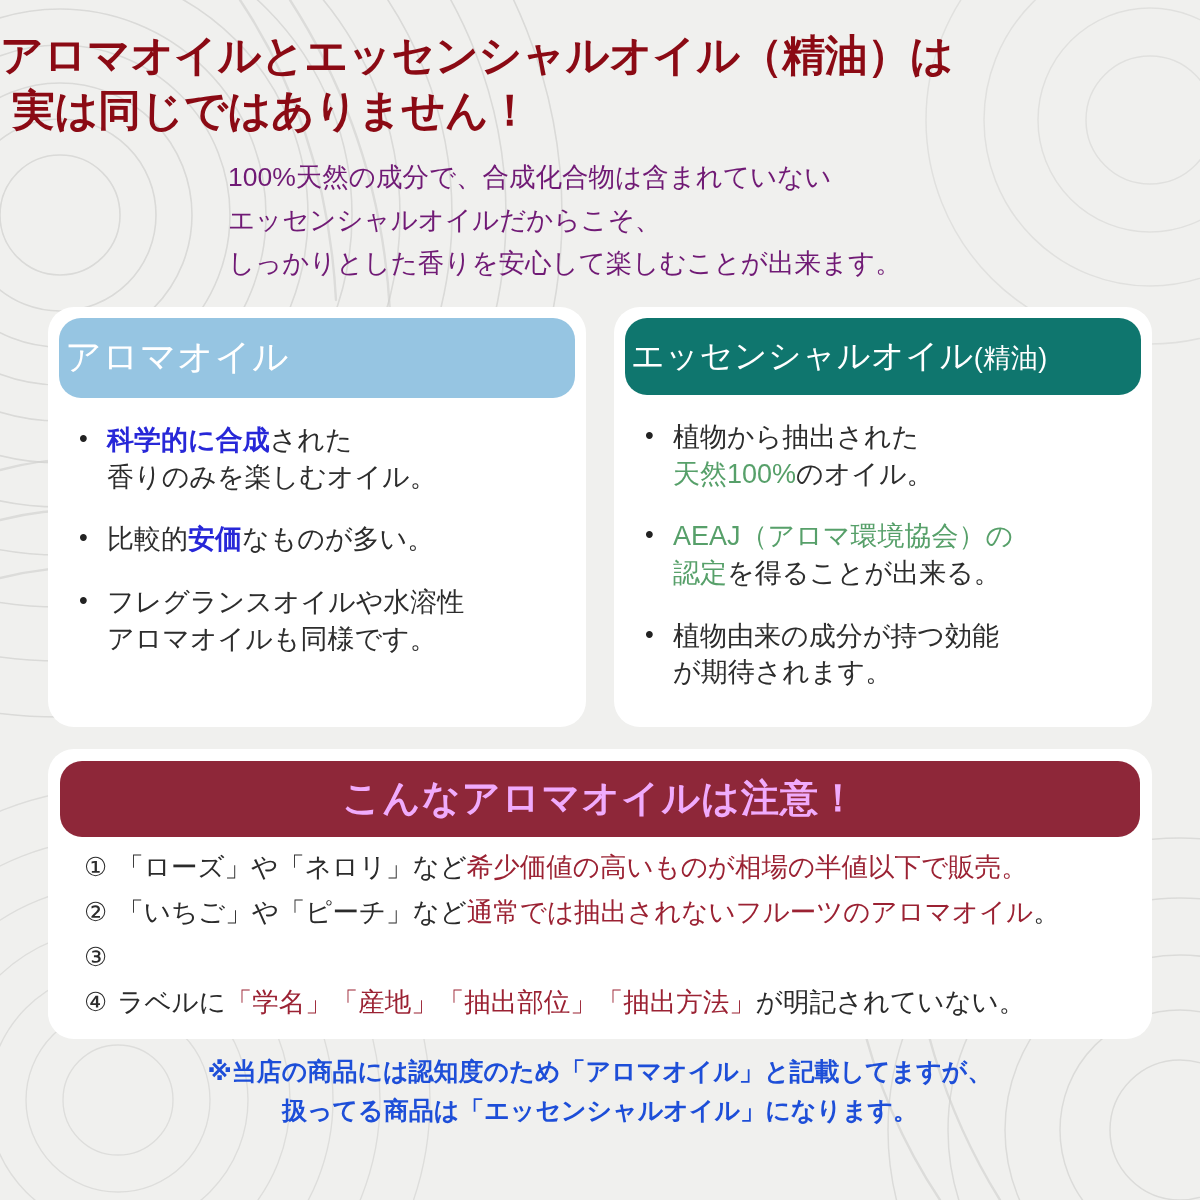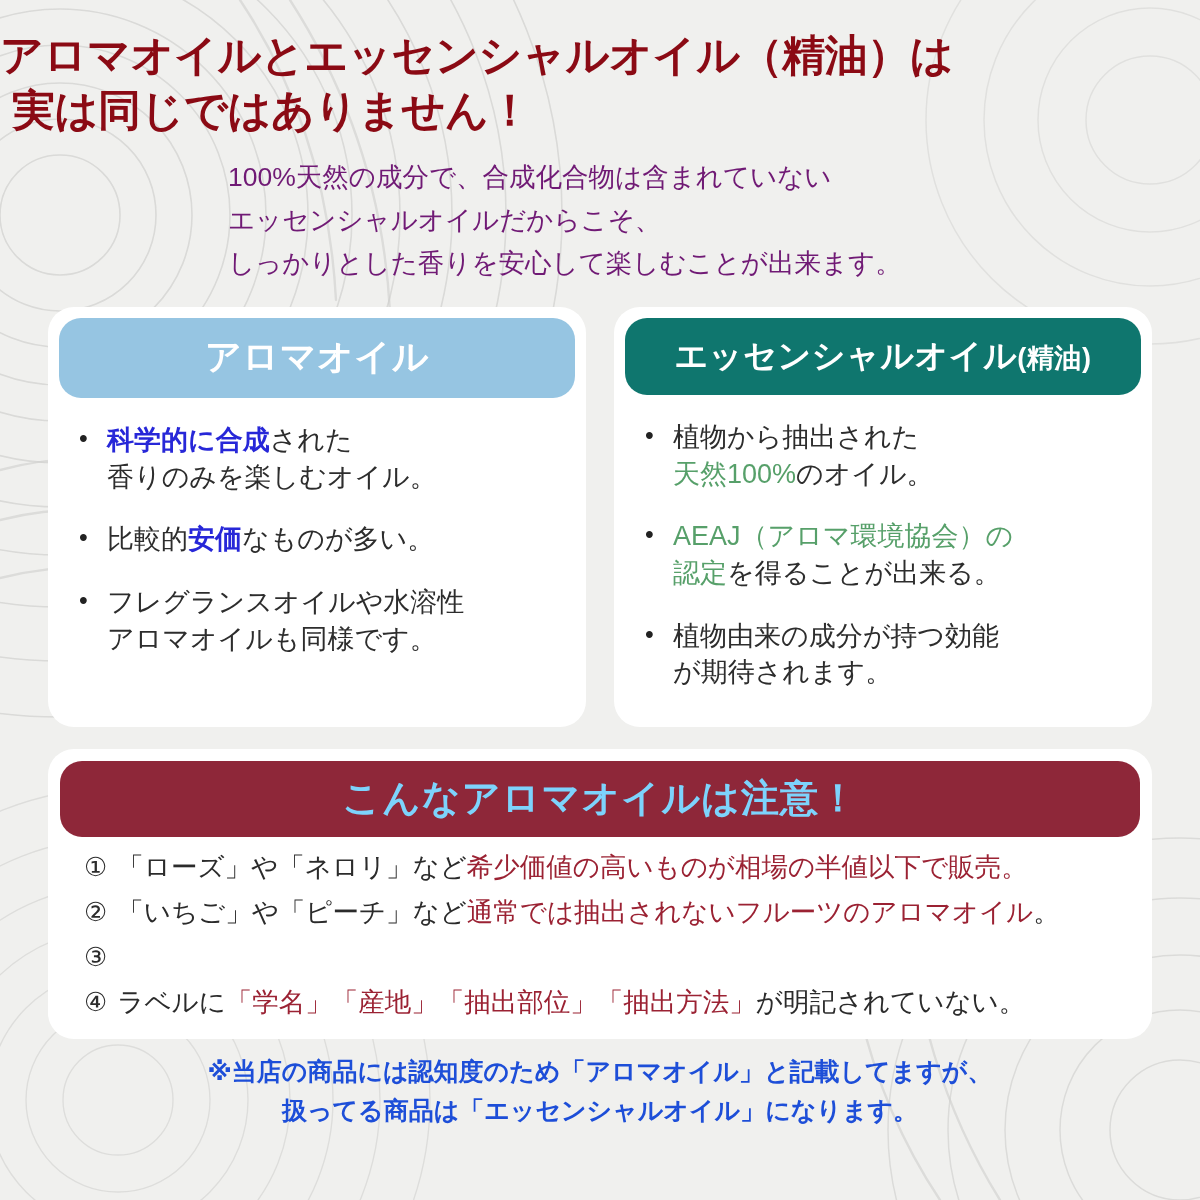--- a/index.html
+++ b/index.html
@@ -66,24 +66,24 @@
   }
   .card {
     flex: 1 1 0;
     background: #ffffff;
     border-radius: 26px;
     padding: 11px 11px 20px 11px;
     min-height: 420px;
   }
   .card-header {
     border-radius: 22px;
-    text-align: center;
+    text-align: left;
     color: #ffffff;
     font-size: 36px;
-    font-weight: bold;
+    font-weight: normal;
     line-height: 1;
     padding: 21px 6px 23px 6px;
     letter-spacing: 0.5px;
   }
   .card-header.blue  { background: #96c5e2; }
   .card-header.green { background: #0f766e; font-size: 33px; }
   .card-header .paren { font-size: 0.82em; }
 
   .bullets {
     list-style: none;
@@ -114,21 +114,21 @@
   .caution {
     background: #ffffff;
     border-radius: 26px;
     margin: 22px 48px 0 48px;
     padding: 12px 12px 22px 12px;
   }
   .caution-header {
     background: #8e2739;
     border-radius: 22px;
     text-align: center;
-    color: #7dd3fc;
+    color: #f0abfc;
     font-size: 38px;
     font-weight: bold;
     padding: 18px 6px 20px 6px;
     letter-spacing: 1px;
     line-height: 1;
   }
   .caution-list {
     list-style: none;
     margin: 16px 0 0 0;
     padding: 0 18px 0 24px;

